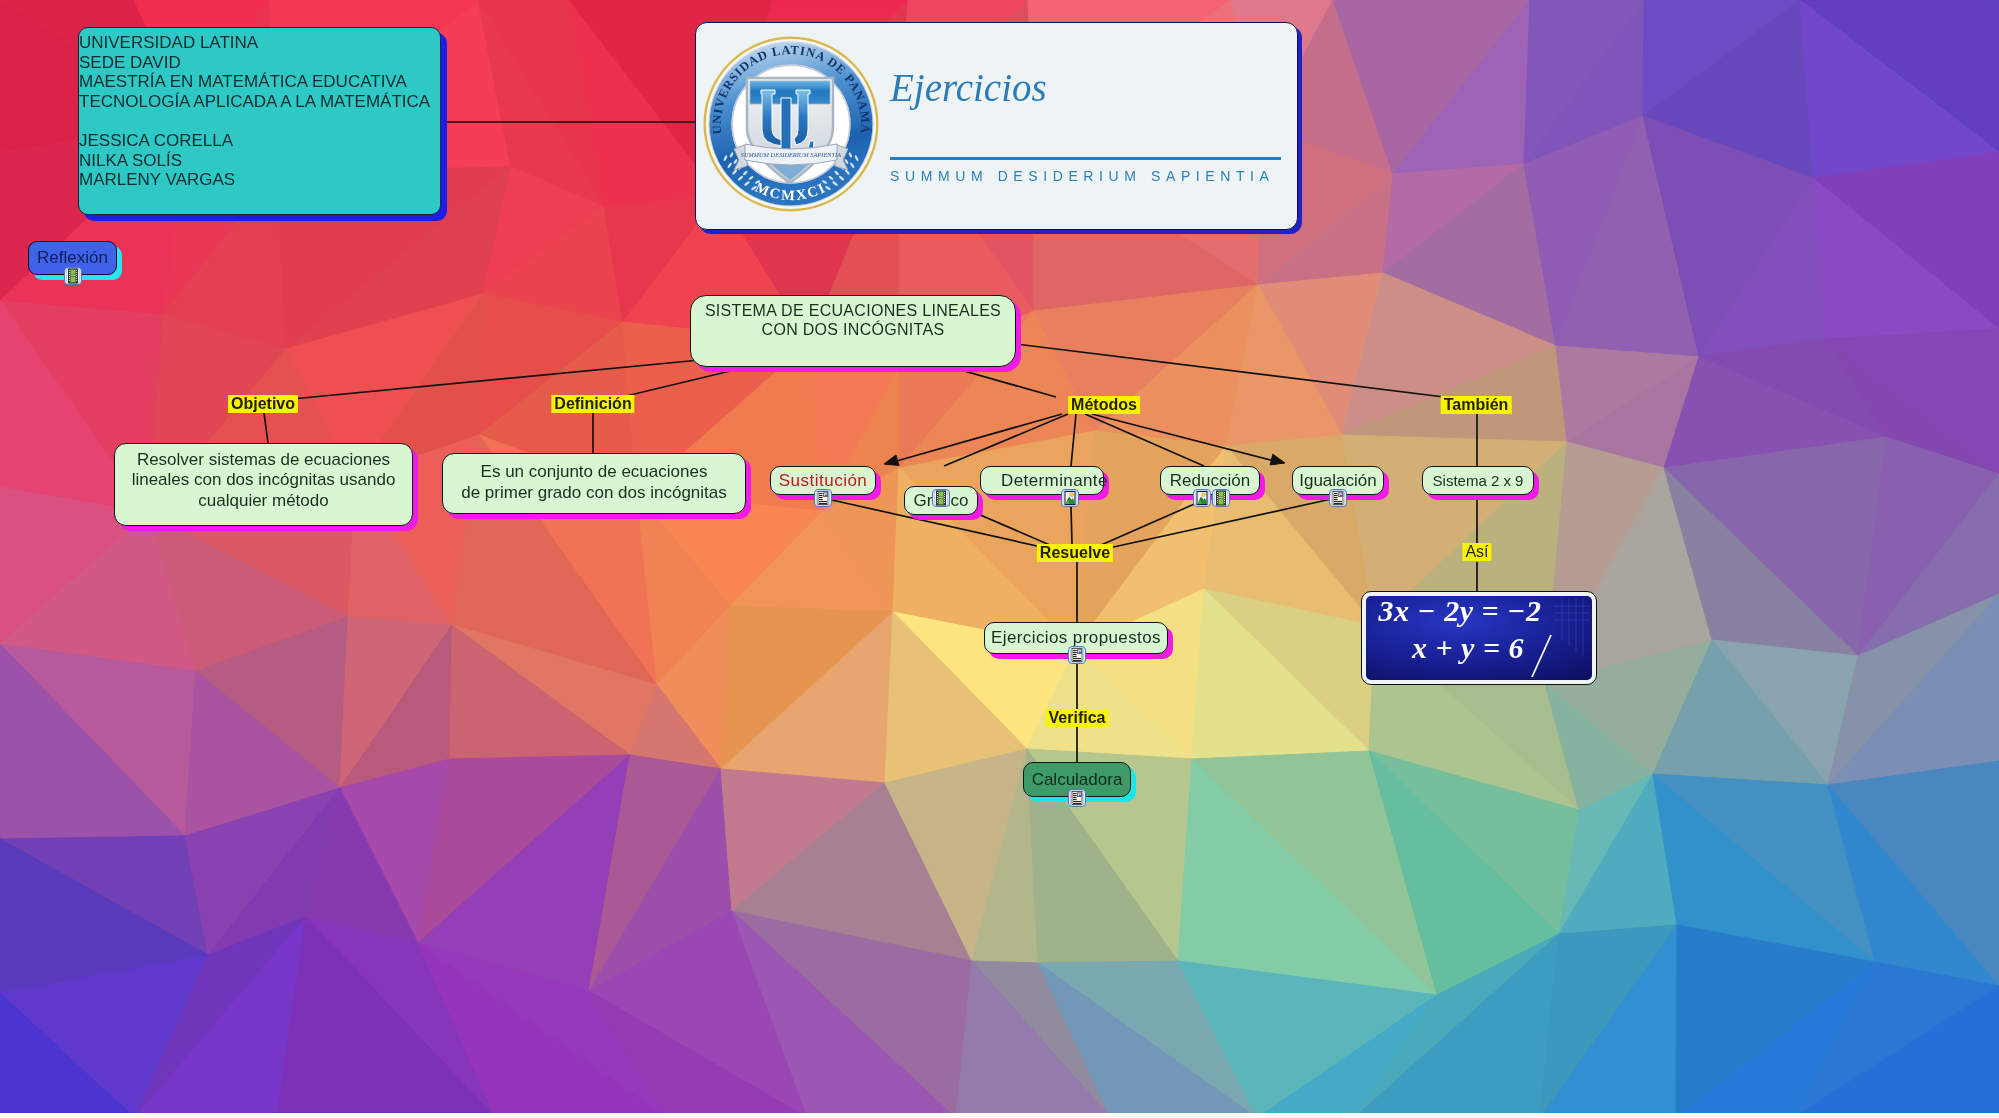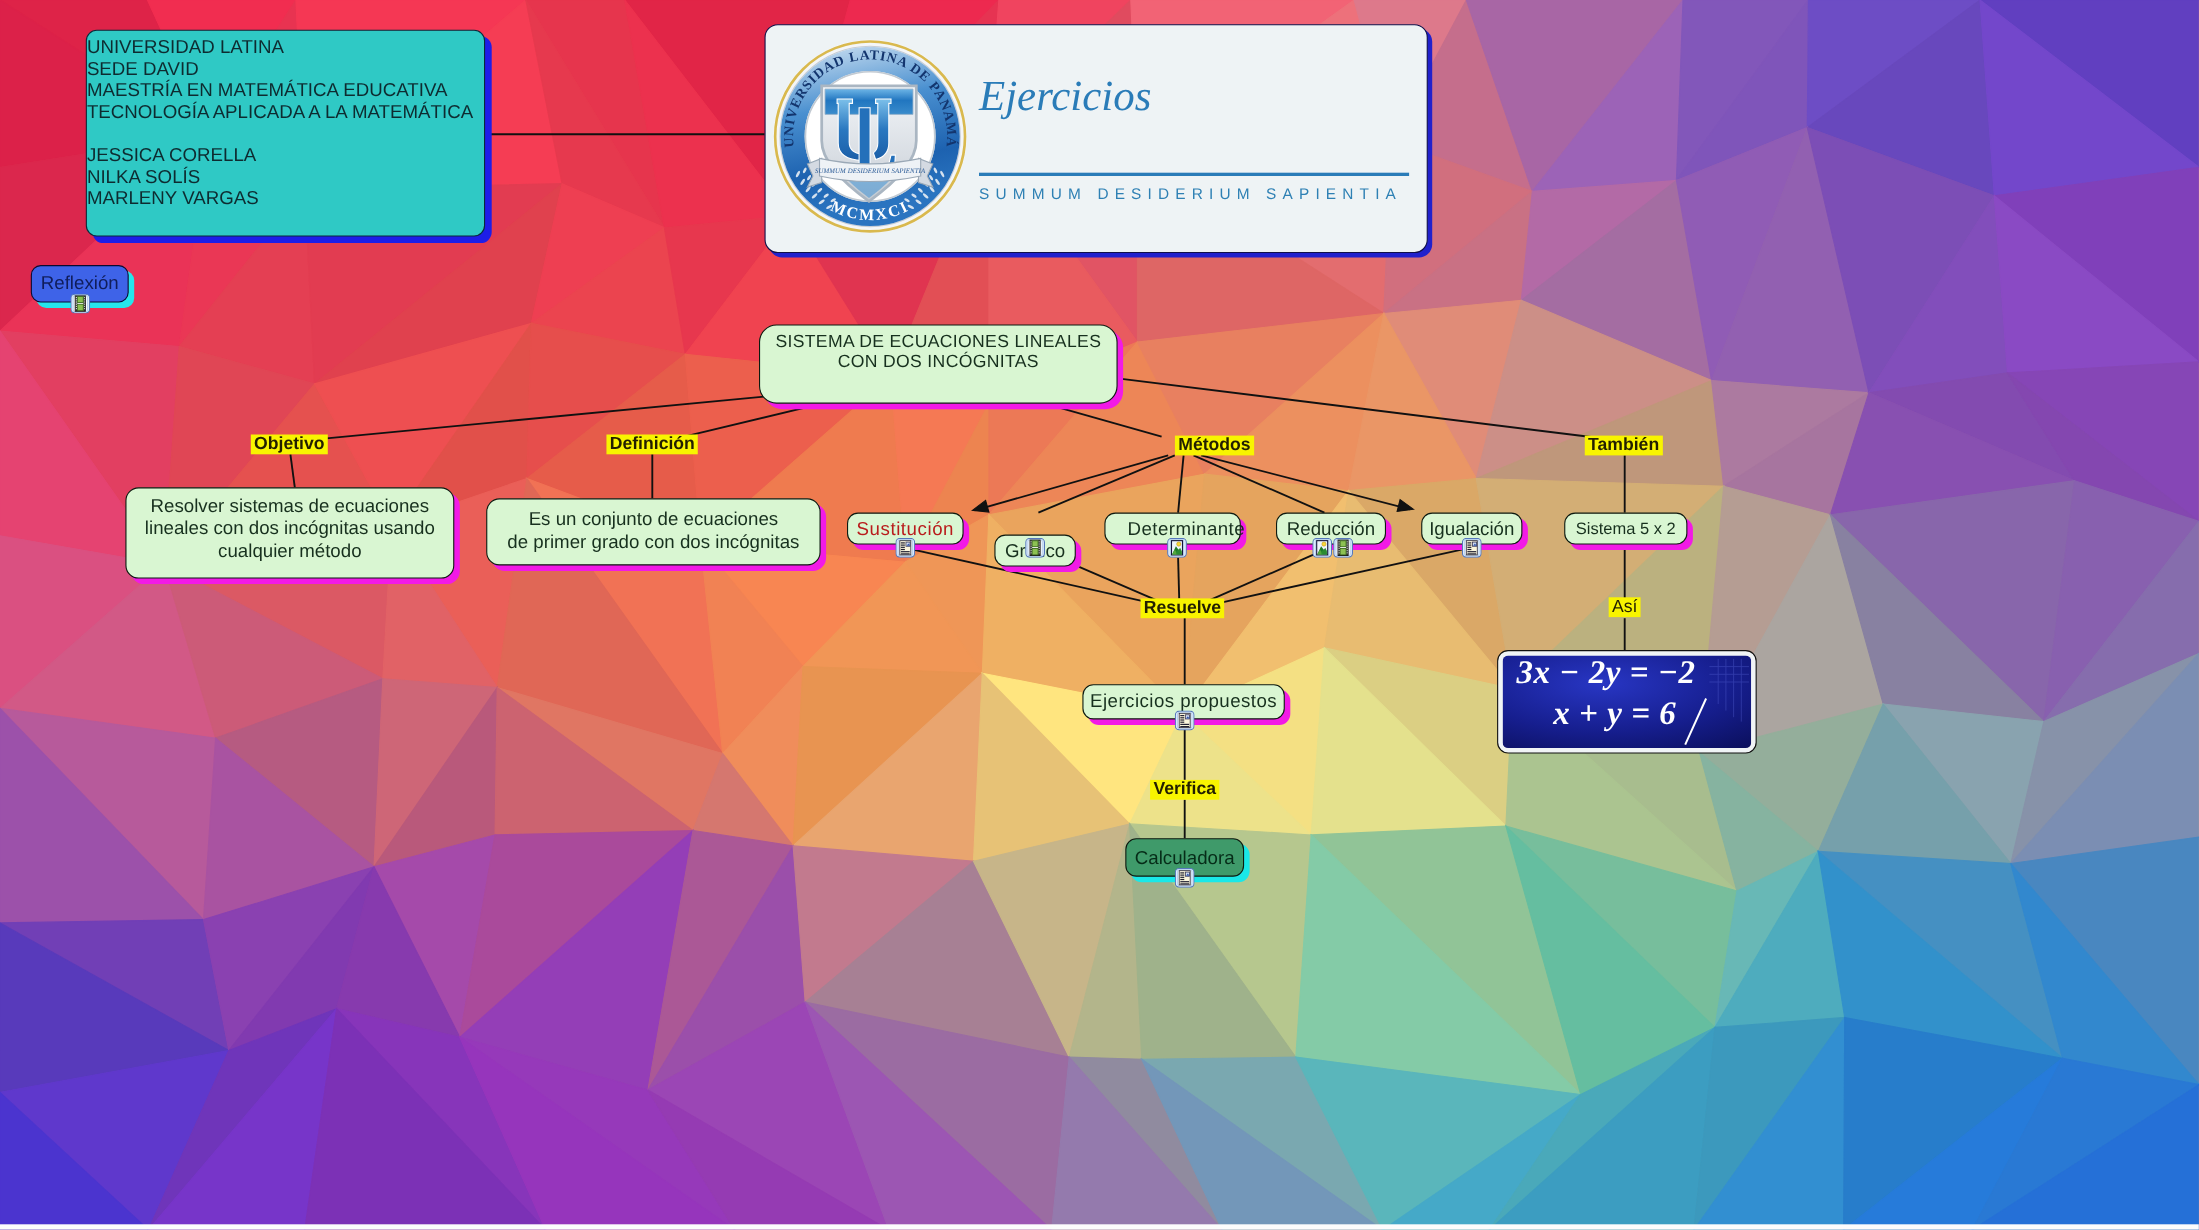--- a/index.html
+++ b/index.html
@@ -326,24 +326,24 @@
 <div style="position:absolute;left:593px;top:404px;transform:translate(-50%,-50%);background:#f8f400;color:#221f00;font-size:16px;font-weight:bold;padding:0px 3px;line-height:18px;white-space:nowrap;">Definición</div>
 <div style="position:absolute;left:1076px;top:405px;transform:translate(-50%,-50%);background:#f8f400;color:#221f00;font-size:16px;font-weight:bold;padding:0px 3px;line-height:18px;white-space:nowrap;margin-left:28px;">Métodos</div>
 <div style="position:absolute;left:1476px;top:405px;transform:translate(-50%,-50%);background:#f8f400;color:#221f00;font-size:16px;font-weight:bold;padding:0px 3px;line-height:18px;white-space:nowrap;">También</div>
 <div style="position:absolute;left:1075px;top:553px;transform:translate(-50%,-50%);background:#f8f400;color:#221f00;font-size:16px;font-weight:bold;padding:0px 3px;line-height:18px;white-space:nowrap;">Resuelve</div>
 <div style="position:absolute;left:1477px;top:552px;transform:translate(-50%,-50%);background:#f8f400;color:#221f00;font-size:16px;font-weight:normal;padding:0px 3px;line-height:18px;white-space:nowrap;">Así</div>
 <div style="position:absolute;left:1077px;top:718px;transform:translate(-50%,-50%);background:#f8f400;color:#221f00;font-size:16px;font-weight:bold;padding:0px 3px;line-height:18px;white-space:nowrap;">Verifica</div>
 <div style="position:absolute;left:114px;top:443px;width:299px;height:83px;background:#d9f6d2;color:#17301e;border:1.6px solid #0d1a10;border-radius:12px;box-shadow:5px 5px 0 #f21ae6;font-size:17px;letter-spacing:0px;text-align:center;line-height:20.4px;padding-top:6px;box-sizing:border-box;white-space:nowrap;">Resolver sistemas de ecuaciones<br>lineales con dos incógnitas usando<br>cualquier método</div>
 <div style="position:absolute;left:442px;top:453px;width:304px;height:61px;background:#d9f6d2;color:#17301e;border:1.6px solid #0d1a10;border-radius:12px;box-shadow:5px 5px 0 #f21ae6;font-size:17px;letter-spacing:0px;text-align:center;line-height:20.5px;padding-top:8px;box-sizing:border-box;white-space:nowrap;">Es un conjunto de ecuaciones<br>de primer grado con dos incógnitas</div>
 <div style="position:absolute;left:770px;top:466px;width:106px;height:29px;background:#d9f6d2;color:#b91c1c;border:1.6px solid #0d1a10;border-radius:10px;box-shadow:5px 5px 0 #f21ae6;font-size:17px;letter-spacing:0.5px;text-align:center;line-height:27px;padding-top:0px;box-sizing:border-box;white-space:nowrap;">Sustitución</div>
 <div style="position:absolute;left:904px;top:466px;width:74px;height:29px;background:#d9f6d2;color:#17301e;border:1.6px solid #0d1a10;border-radius:10px;box-shadow:5px 5px 0 #f21ae6;font-size:17px;letter-spacing:0px;text-align:center;line-height:27px;padding-top:0px;box-sizing:border-box;white-space:nowrap;margin-top:20px;">Gráfico</div>
-<div style="position:absolute;left:1004px;top:466px;width:124px;height:29px;background:#d9f6d2;color:#17301e;border:1.6px solid #0d1a10;border-radius:10px;box-shadow:5px 5px 0 #f21ae6;font-size:17px;letter-spacing:0.4px;text-align:right;line-height:27px;padding-top:0px;box-sizing:border-box;white-space:nowrap;padding-left:20px;">Determinante</div>
+<div style="position:absolute;left:980px;top:466px;width:124px;height:29px;background:#d9f6d2;color:#17301e;border:1.6px solid #0d1a10;border-radius:10px;box-shadow:5px 5px 0 #f21ae6;font-size:17px;letter-spacing:0.4px;text-align:right;line-height:27px;padding-top:0px;box-sizing:border-box;white-space:nowrap;padding-left:20px;">Determinante</div>
 <div style="position:absolute;left:1160px;top:466px;width:100px;height:29px;background:#d9f6d2;color:#17301e;border:1.6px solid #0d1a10;border-radius:10px;box-shadow:5px 5px 0 #f21ae6;font-size:17px;letter-spacing:0px;text-align:center;line-height:27px;padding-top:0px;box-sizing:border-box;white-space:nowrap;">Reducción</div>
 <div style="position:absolute;left:1292px;top:466px;width:92px;height:29px;background:#d9f6d2;color:#17301e;border:1.6px solid #0d1a10;border-radius:10px;box-shadow:5px 5px 0 #f21ae6;font-size:17px;letter-spacing:0px;text-align:center;line-height:27px;padding-top:0px;box-sizing:border-box;white-space:nowrap;">Igualación</div>
-<div style="position:absolute;left:1422px;top:466px;width:112px;height:29px;background:#d9f6d2;color:#17301e;border:1.6px solid #0d1a10;border-radius:10px;box-shadow:5px 5px 0 #f21ae6;font-size:15px;letter-spacing:0px;text-align:center;line-height:27px;padding-top:0px;box-sizing:border-box;white-space:nowrap;">Sistema 5 x 2</div>
+<div style="position:absolute;left:1422px;top:466px;width:112px;height:29px;background:#d9f6d2;color:#17301e;border:1.6px solid #0d1a10;border-radius:10px;box-shadow:5px 5px 0 #f21ae6;font-size:15px;letter-spacing:0px;text-align:center;line-height:27px;padding-top:0px;box-sizing:border-box;white-space:nowrap;">Sistema 2 x 9</div>
 <div style="position:absolute;left:984px;top:622px;width:184px;height:32px;background:#d9f6d2;color:#17301e;border:1.6px solid #0d1a10;border-radius:10px;box-shadow:5px 5px 0 #f21ae6;font-size:17px;letter-spacing:0.4px;text-align:center;line-height:30px;padding-top:0px;box-sizing:border-box;white-space:nowrap;">Ejercicios propuestos</div>
 <div style="position:absolute;left:1023px;top:762px;width:108px;height:35px;background:#3f9a6a;color:#062c18;border:1.6px solid #0d1a10;border-radius:10px;box-shadow:5px 5px 0 #1ae8e8;font-size:17px;letter-spacing:0px;text-align:center;line-height:33px;padding-top:0px;box-sizing:border-box;white-space:nowrap;">Calculadora</div>
 <svg style="position:absolute;left:814px;top:489px" width="18" height="18" viewBox="0 0 18 18">
 <rect x="0.5" y="0.5" width="17" height="17" rx="3.5" fill="#dcebfb" stroke="#5577bb"></rect>
 <rect x="2.5" y="1.5" width="13" height="15" rx="2" fill="#ffffff" stroke="#b9d2ee"></rect>
 <rect x="4" y="2.5" width="10" height="13" fill="#fbf6dc" stroke="#333344" stroke-width="0.8"></rect>
 <rect x="5" y="4" width="3.6" height="1.1" fill="#222233"></rect>
     <rect x="5" y="6" width="3.6" height="1.1" fill="#222233"></rect>
 <rect x="5" y="8" width="3.6" height="1.1" fill="#222233"></rect>
     <rect x="5" y="10" width="3.6" height="1.1" fill="#222233"></rect>

